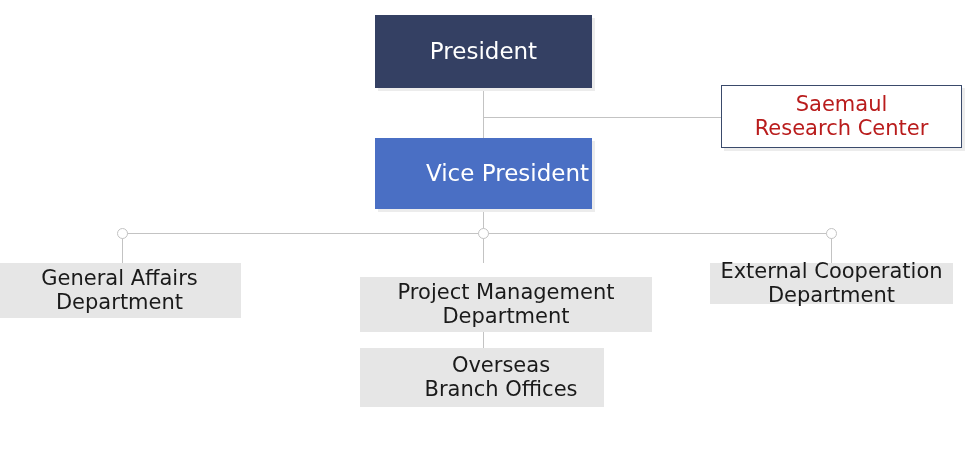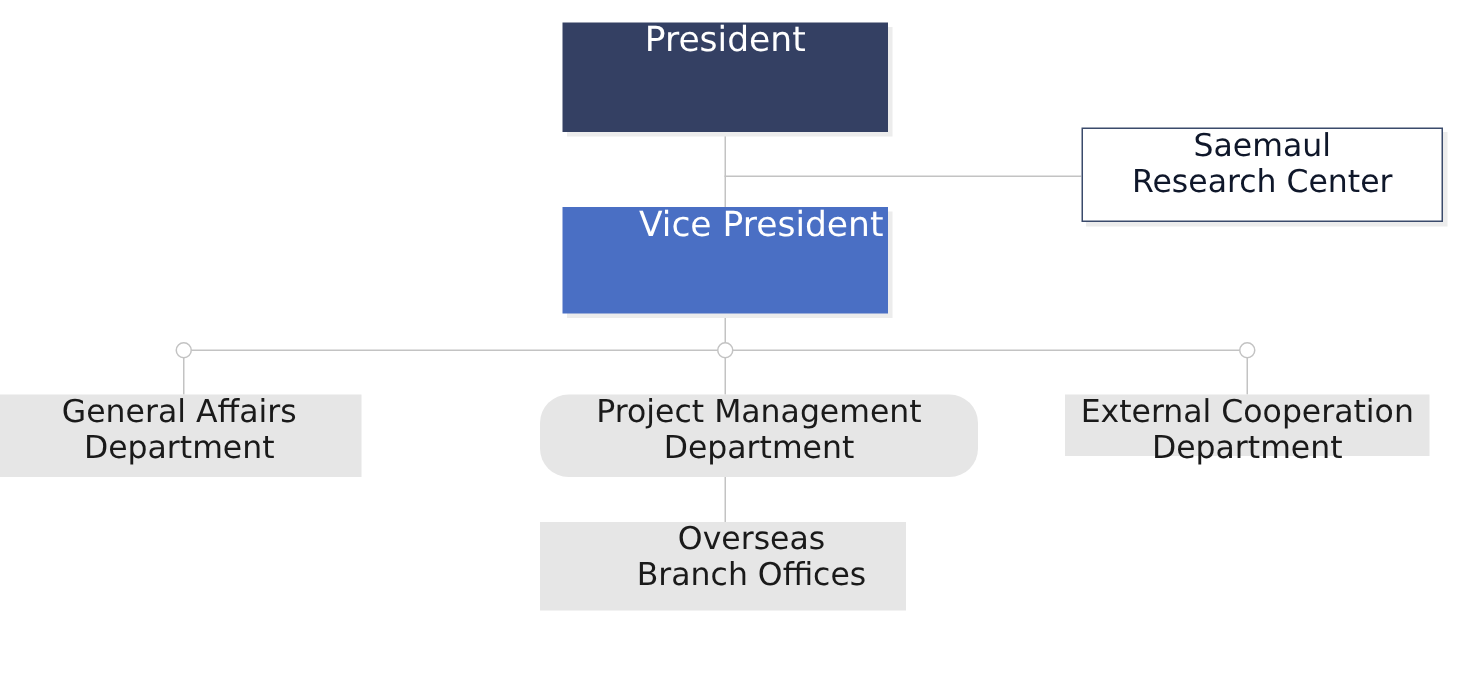--- a/index.html
+++ b/index.html
@@ -38,21 +38,21 @@
     border-radius: 50%;
     background: #ffffff;
     box-sizing: border-box;
   }
 
   
   .node {
     position: absolute;
     box-sizing: border-box;
     display: flex;
-    align-items: flex-start;
+    align-items: center;
     justify-content: center;
     text-align: center;
     line-height: 1.12;
     white-space: pre-line;
   }
 
   .node-president {
     background: #344063;
     color: #ffffff;
     font-size: 23px;
@@ -62,21 +62,21 @@
   .node-vice-president {
     background: #4a6fc4;
     color: #ffffff;
     font-size: 23px;
     box-shadow: 3px 3px 0 0 #ececec;
     padding-left: 48px;
   }
 
   .node-research-center {
     background: #ffffff;
-    color: #0f172a;
+    color: #b91c1c;
     border: 1.5px solid #3a4a6b;
     font-size: 21px;
     box-shadow: 3px 3px 0 0 #ececec;
   }
 
   .node-department {
     background: #e6e6e6;
     color: #1a1a1a;
     font-size: 21px;
   }
@@ -121,21 +121,21 @@
   <div class="node node-research-center" style="left:721px; top:85px; width:241px; height:63px;">
     <span class="node-label">Saemaul
 Research Center</span>
   </div>
 
   <div class="node node-department" style="left:-2px; top:263px; width:243px; height:55px;">
     <span class="node-label">General Affairs
 Department</span>
   </div>
 
-  <div class="node node-department" style="left:360px; top:263px; width:292px; height:55px;border-radius:19px;">
+  <div class="node node-department" style="left:360px; top:277px; width:292px; height:55px;">
     <span class="node-label">Project Management
 Department</span>
   </div>
 
   <div class="node node-department" style="left:710px; top:263px; width:243px; height:41px;">
     <span class="node-label">External Cooperation
 Department</span>
   </div>
 
   <div class="node node-department" style="left:360px; top:348px; width:244px; height:59px;padding-left:38px;">

